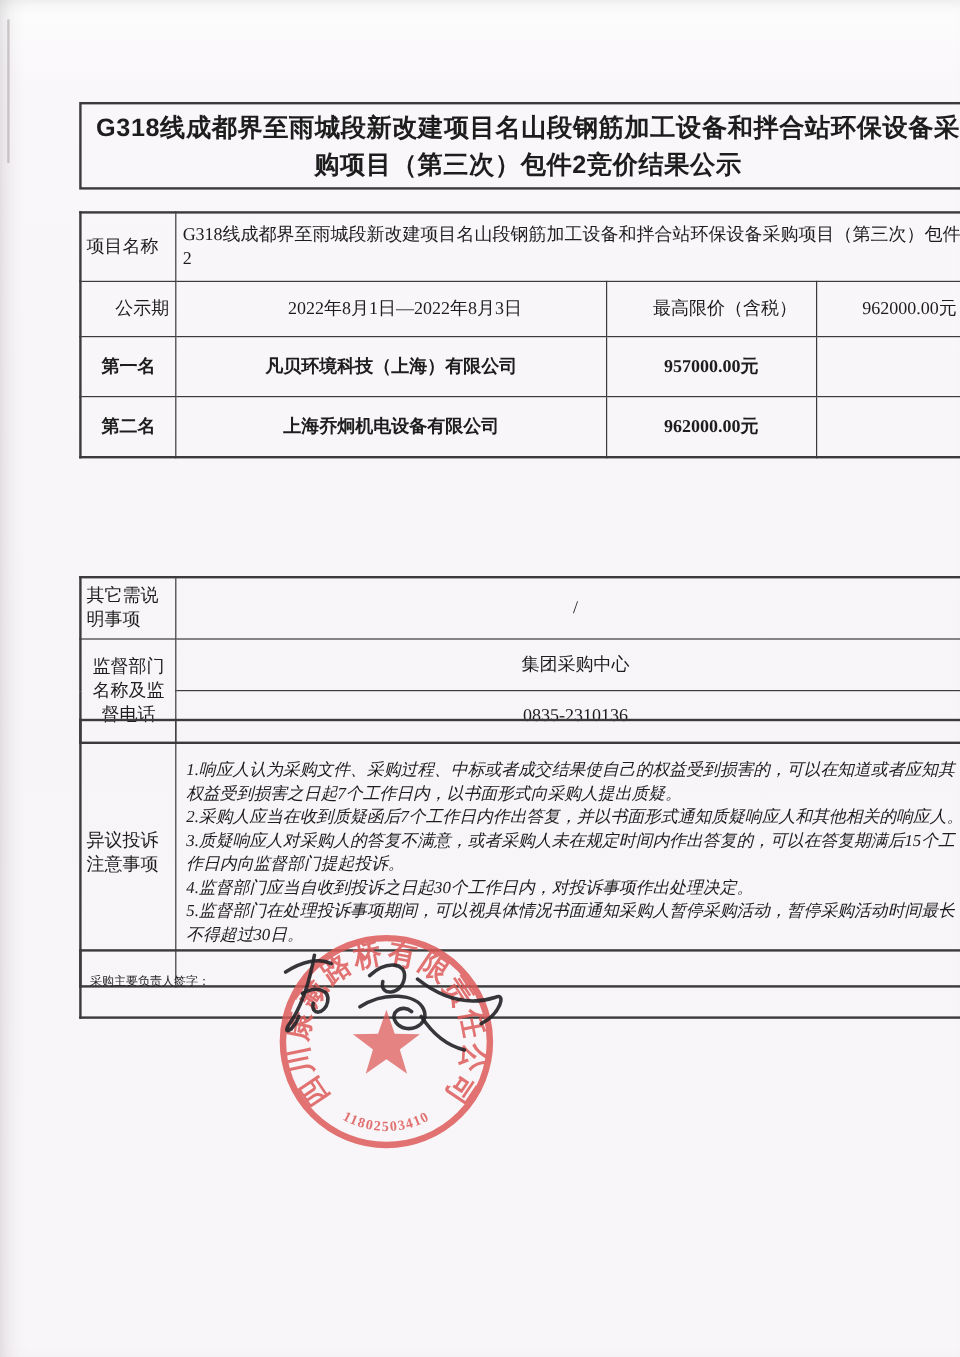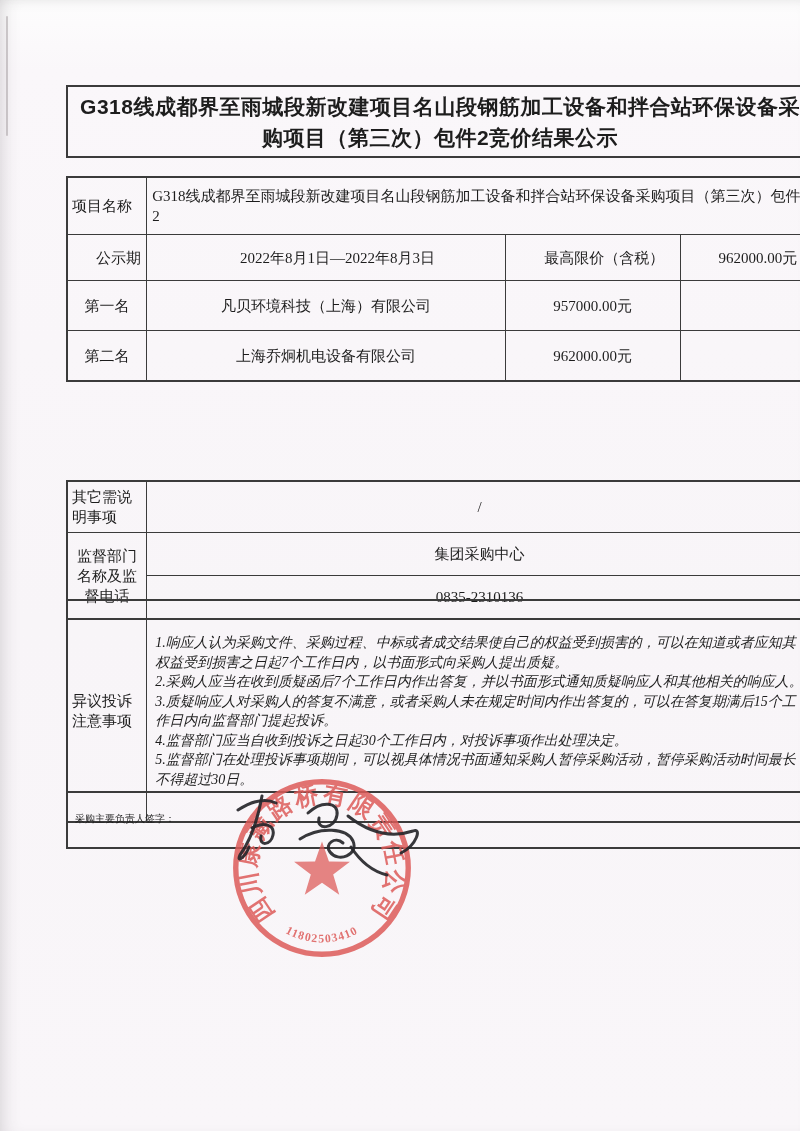--- a/index.html
+++ b/index.html
@@ -38,21 +38,21 @@
   }
   td.lab{padding:2px 4px;}
   td.center{text-align:center;}
   td.left{text-align:left;}
   .t1{top:160px;margin-top:16px;}
   .t1 .r-project td{height:52px;}
   .t1 .r-purchaser td{height:33px;}
   .t1 .r-location td{height:46px;}
   .t1 .r-publicity td{height:41px;padding-left:28px;}
   .t1 .r-chead td{height:45px;}
-  .t1 .r-cand td{height:45px;}
+  .t1 .r-cand td{height:45px;font-weight:bold;}
   .t2{top:480px;}
   .t2 .r-other td{height:46px;}
   .t2 .r-sup td{height:38px;margin-left:44px;}
   .t3{top:599px;}
   .t3 td.content{height:188px;font-size:14px;line-height:19.5px;padding:16px 8px;vertical-align:middle;font-style:italic;}
   .t3 p{margin:0;}
   .t4{top:791px;height:54px;}
   .t4 td{height:50px;font-size:10px;padding-left:7px;border:none;font-family:Liberation Mono, monospace;}
   .seal{position:absolute;left:224px;top:770px;width:196px;height:196px;opacity:.84;}
   .seal text{font-family:"Liberation Serif", serif;font-weight:bold;}

